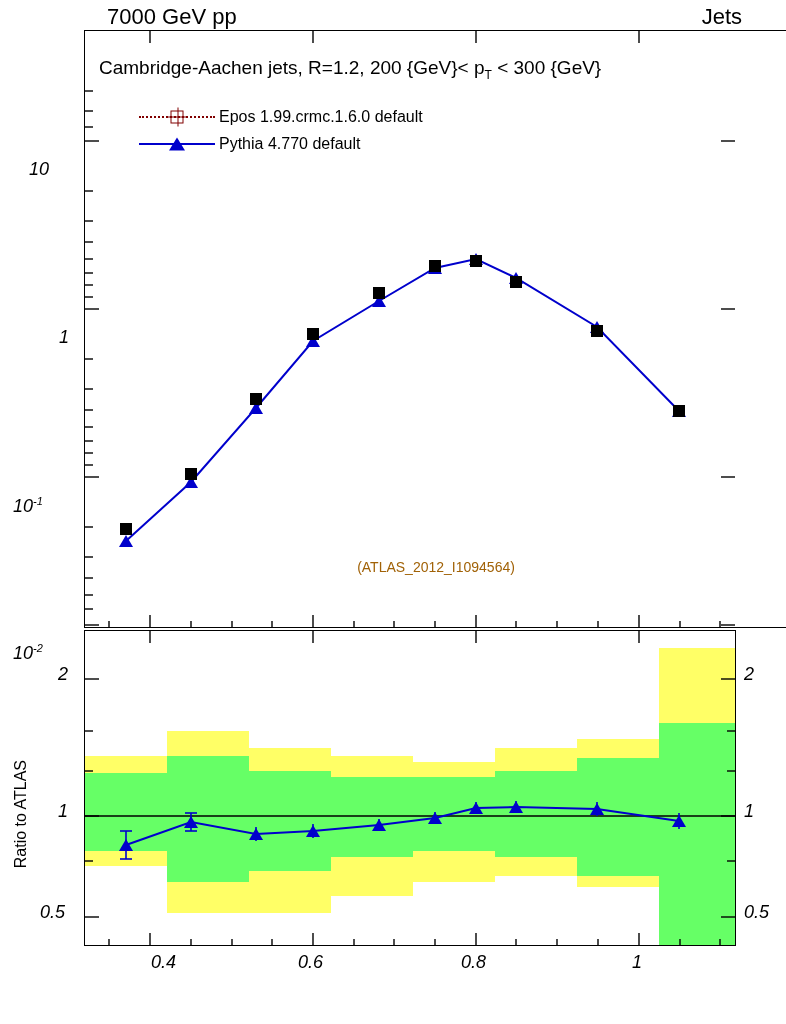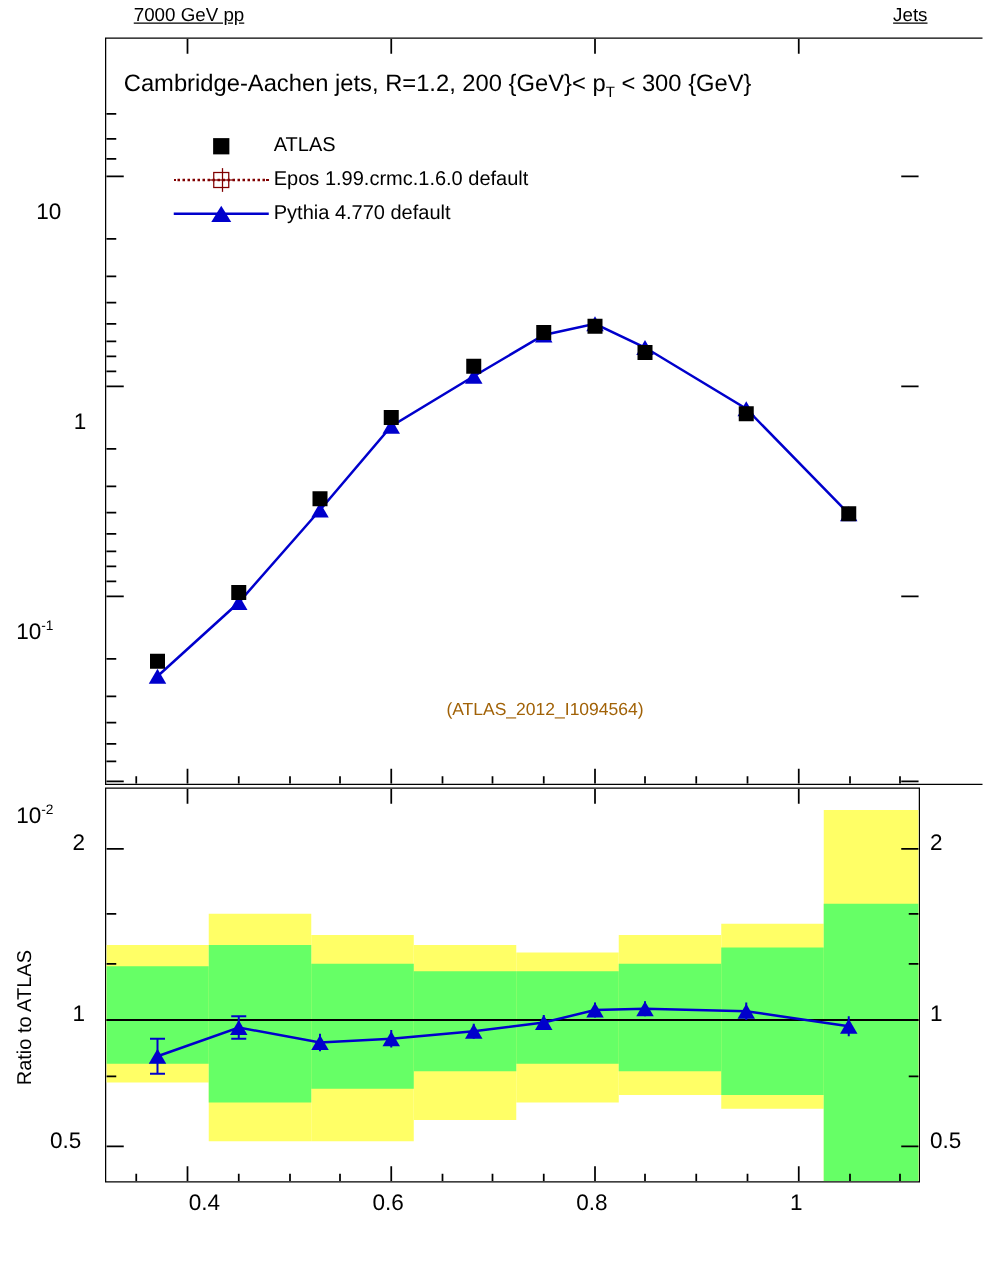--- a/index.html
+++ b/index.html
@@ -1,19 +1,19 @@
 <!DOCTYPE html>
 <html><head>
 <meta charset="utf-8">
 <style>
   html,body{margin:0;padding:0;background:#ffffff;}
   body{width:786px;height:1024px;font-family:"Liberation Sans",sans-serif;color:#000;}
   #root{position:relative;width:786px;height:1024px;overflow:hidden;}
 
-  .hdr{position:absolute;font-size:15px;color:#000;text-decoration:underline;}
+  .hdr{position:absolute;font-size:22px;color:#000;}
   #hdr-left{left:107px;top:4px;}
   #hdr-right{right:44px;top:4px;}
 
   
   .vlabel{position:absolute;font-size:13.5px;color:#555;writing-mode:vertical-rl;transform:rotate(180deg);white-space:nowrap;}
   #v-rivet{right:6px;top:62px;}
   #v-mcplots{right:6px;top:320px;}
 
   
   #main{position:absolute;left:84px;top:30px;width:704px;height:598px;border:1.4px solid #000;box-sizing:border-box;background:#fff;}
@@ -32,21 +32,21 @@
   .cross-box:before{content:"";position:absolute;left:-4px;right:-4px;top:50%;border-top:1.6px solid currentColor;}
   .cross-box:after{content:"";position:absolute;top:-4px;bottom:-4px;left:50%;border-left:1.6px solid currentColor;}
   .circ-box{width:11px;height:11px;border:1.6px solid currentColor;border-radius:50%;position:relative;}
   .circ-box:before{content:"";position:absolute;left:-4px;right:-4px;top:50%;border-top:1.6px solid currentColor;}
   .circ-box:after{content:"";position:absolute;top:-4px;bottom:-4px;left:50%;border-left:1.6px solid currentColor;}
   .tri{width:0;height:0;border-left:8px solid transparent;border-right:8px solid transparent;border-bottom:13px solid #0000cc;}
 
   #watermark{position:absolute;left:50%;transform:translateX(-50%);top:528px;font-size:14px;color:#a16207;}
 
   
-  .tlab{position:absolute;font-size:18px;color:#000;white-space:nowrap;}
+  .tlab{position:absolute;font-size:18px;color:#000;white-space:nowrap;font-style:italic;}
   .tlab sup{font-size:11px;}
 
   
   #ratio{position:absolute;left:84px;top:630px;width:652px;height:316px;border:1.4px solid #000;box-sizing:border-box;background:#fff;overflow:hidden;}
   #ylab-ratio{position:absolute;left:12px;top:760px;font-size:16px;writing-mode:vertical-rl;transform:rotate(180deg);}
 
   svg{display:block;}
 </style>
 </head>
 <body>
@@ -59,26 +59,20 @@
   <div class="vlabel" id="v-rivet">Rivet 4.1.0, ≥ 100k events</div>
   <div class="vlabel" id="v-mcplots">mcplots.cern.ch [arXiv:2401.10621]</div>
 
   <div id="main">
 
     <div id="title">
       <span>Cambridge-Aachen jets, R=1.2,  200 {GeV}&lt; p</span><sub>T</sub><span> &lt; 300 {GeV}</span>
     </div>
 
     <div id="legend">
-      <div class="lg-row">
-        <div class="lg-sym">
-            <div class="mk sq"></div>
-          </div>
-        <div>ATLAS</div>
-      </div>
       <div class="lg-row">
         <div class="lg-sym" style="color:#800000">
           <div class="dotline"></div>
             <div class="mk cross-box"></div>
         </div>
         <div>Epos 1.99.crmc.1.6.0 default</div>
       </div>
       <div class="lg-row">
         <div class="lg-sym">
           <div class="line" style="background:#0000cc"></div>

